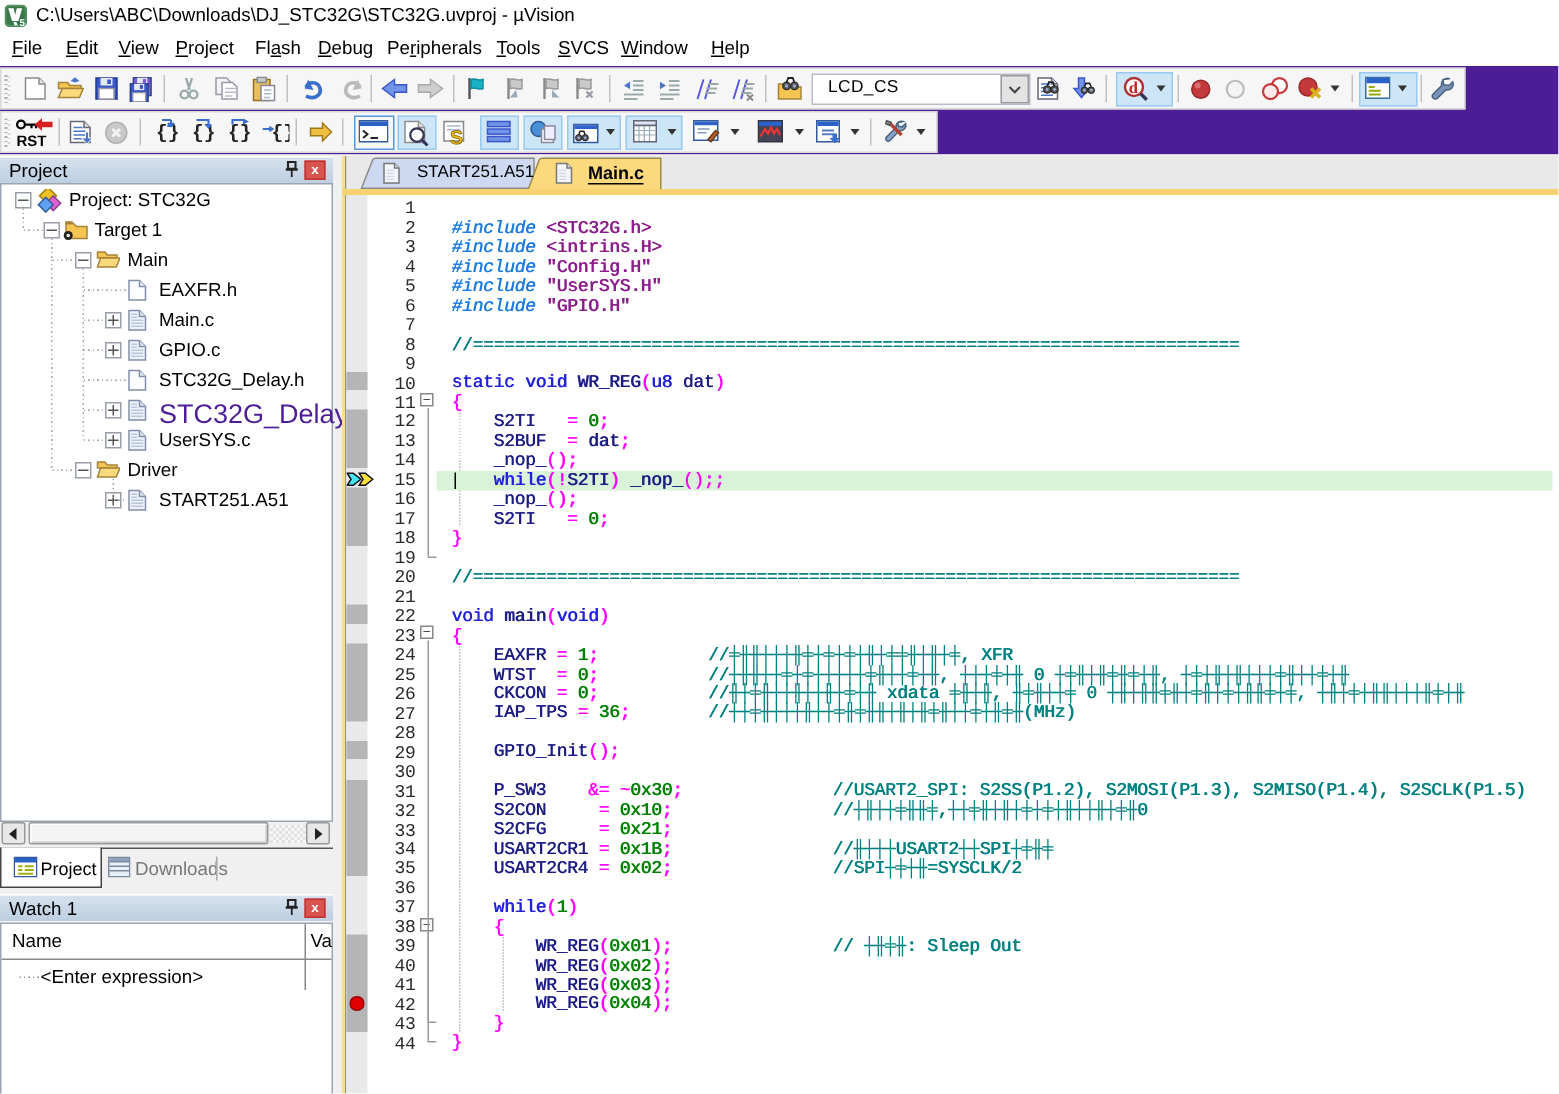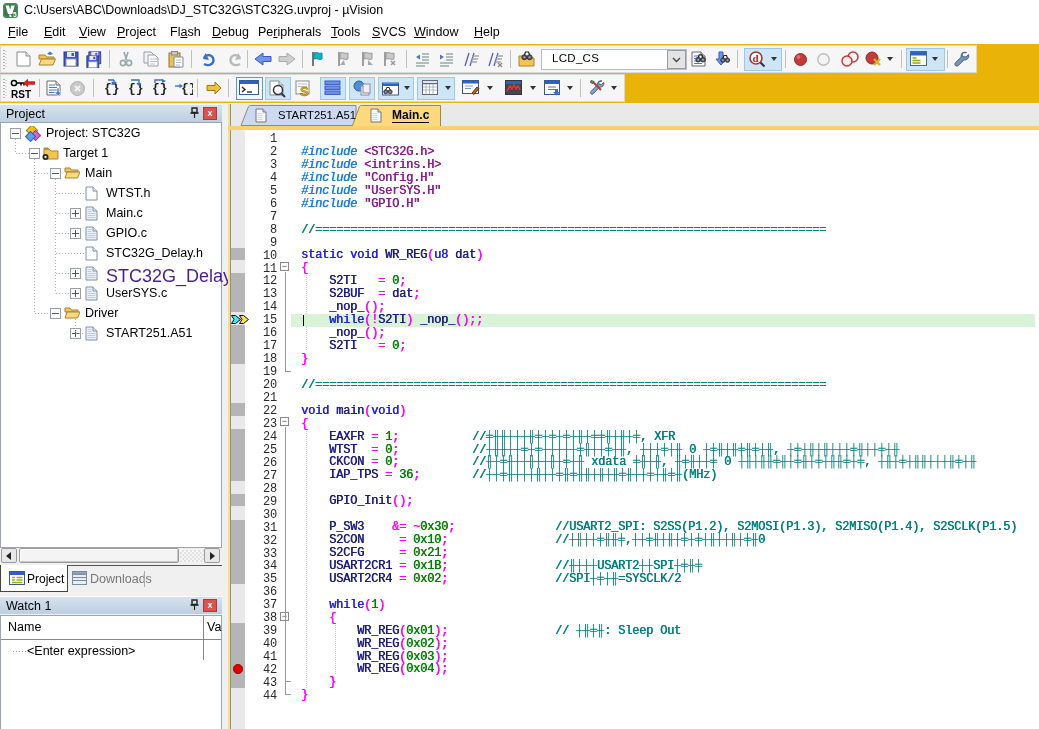--- a/index.html
+++ b/index.html
@@ -7,21 +7,21 @@
 .abs{position:absolute;}
 #page{position:relative;width:1039px;height:729px;background:#fff;}
 
 #title{position:absolute;left:0;top:0;width:1039px;height:22px;background:#fff;}
 #title .txt{position:absolute;left:24px;top:3px;font-size:12.5px;color:#000;}
 
 #menu{position:absolute;left:0;top:22px;width:1039px;height:22px;background:#fff;font-size:12.5px;color:#000;}
 #menu span.mi{position:absolute;top:3px;}
 #menu u{text-decoration:underline;text-underline-offset:1px;}
 
-#tbarea{position:absolute;left:0;top:44px;width:1039px;height:59px;background:#eab308;}
+#tbarea{position:absolute;left:0;top:44px;width:1039px;height:59px;background:#4c1d95;}
 .tband{position:absolute;background:#f6f6f6;border:1px solid #d8d8d8;}
 #tb1{left:0;top:1px;width:977px;height:28px;}
 #tb2{left:0;top:30px;width:625px;height:28px;}
 #tbline{position:absolute;left:0;top:59px;width:1039px;height:1px;background:#c8c8c8;}
 .grip{position:absolute;left:2px;top:4px;width:4px;height:19px;
  background:repeating-linear-gradient(to bottom,#b0b0b0 0 1px,transparent 1px 3px),
  repeating-linear-gradient(to bottom,#d8d8d8 0 1px,transparent 1px 3px);
  background-size:2px 100%,2px 100%;background-position:0 0,2px 1px;background-repeat:no-repeat;}
 .tsep{position:absolute;top:4px;width:1px;height:18px;background:#c0c0c0;}
 .hlbox{position:absolute;top:2px;height:23px;background:#cde6f7;border:1px solid #99c9ef;}
@@ -431,21 +431,21 @@
         <svg class="abs" style="left:63px;top:43px" width="16" height="13" viewBox="0 0 16 13">
 <path d="M1 2h5l1.5 2H14v2H1z" fill="#f5c551" stroke="#a5833a"></path>
 <path d="M1 12L3 6h13l-2.5 6z" fill="#fad97c" stroke="#a5833a"></path>
         </svg>
         <div class="abs" style="left:84px;top:43px;font-size:12.5px;color:#000;white-space:nowrap">Main</div>
         <div class="abs" style="left:55px;top:70px;width:28px;height:1px;background-image:repeating-linear-gradient(to right,#a8a8a8 0 1px,transparent 1px 3px)"></div>
         <svg class="abs" style="left:84px;top:63px" width="13" height="15" viewBox="0 0 13 15">
 <path d="M1 1h7l4 4v9H1z" fill="#fcfdff" stroke="#8090a8"></path>
           <path d="M8 1v4h4" fill="#e8edf5" stroke="#8090a8"></path>
         </svg>
-        <div class="abs" style="left:105px;top:63px;font-size:12.5px;color:#000;white-space:nowrap">WTST.h</div>
+        <div class="abs" style="left:105px;top:63px;font-size:12.5px;color:#000;white-space:nowrap">EAXFR.h</div>
         <div class="abs" style="left:69px;top:90px;width:1px;height:1px"></div>
         <div class="abs" style="left:69px;top:85px;width:11px;height:11px;background:#fff;border:1px solid #979ea8;"></div>
 <div class="abs" style="left:71px;top:89.5px;width:7px;height:1px;background:#555"></div>
         <div class="abs" style="left:74px;top:86.5px;width:1px;height:7px;background:#555"></div>
         <svg class="abs" style="left:84px;top:83px" width="13" height="15" viewBox="0 0 13 15">
 <path d="M1 1h7l4 4v9H1z" fill="#eef2f8" stroke="#8090a8"></path>
           <path d="M8 1v4h4" fill="#dce4f0" stroke="#8090a8"></path>
 <path d="M2.5 3.5h4M2.5 5.5h4M2.5 7.5h8M2.5 9.5h8M2.5 11.5h8" stroke="#b9c6da" stroke-width="0.9"></path>
         </svg>
         <div class="abs" style="left:105px;top:83px;font-size:12.5px;color:#000;white-space:nowrap">Main.c</div>

